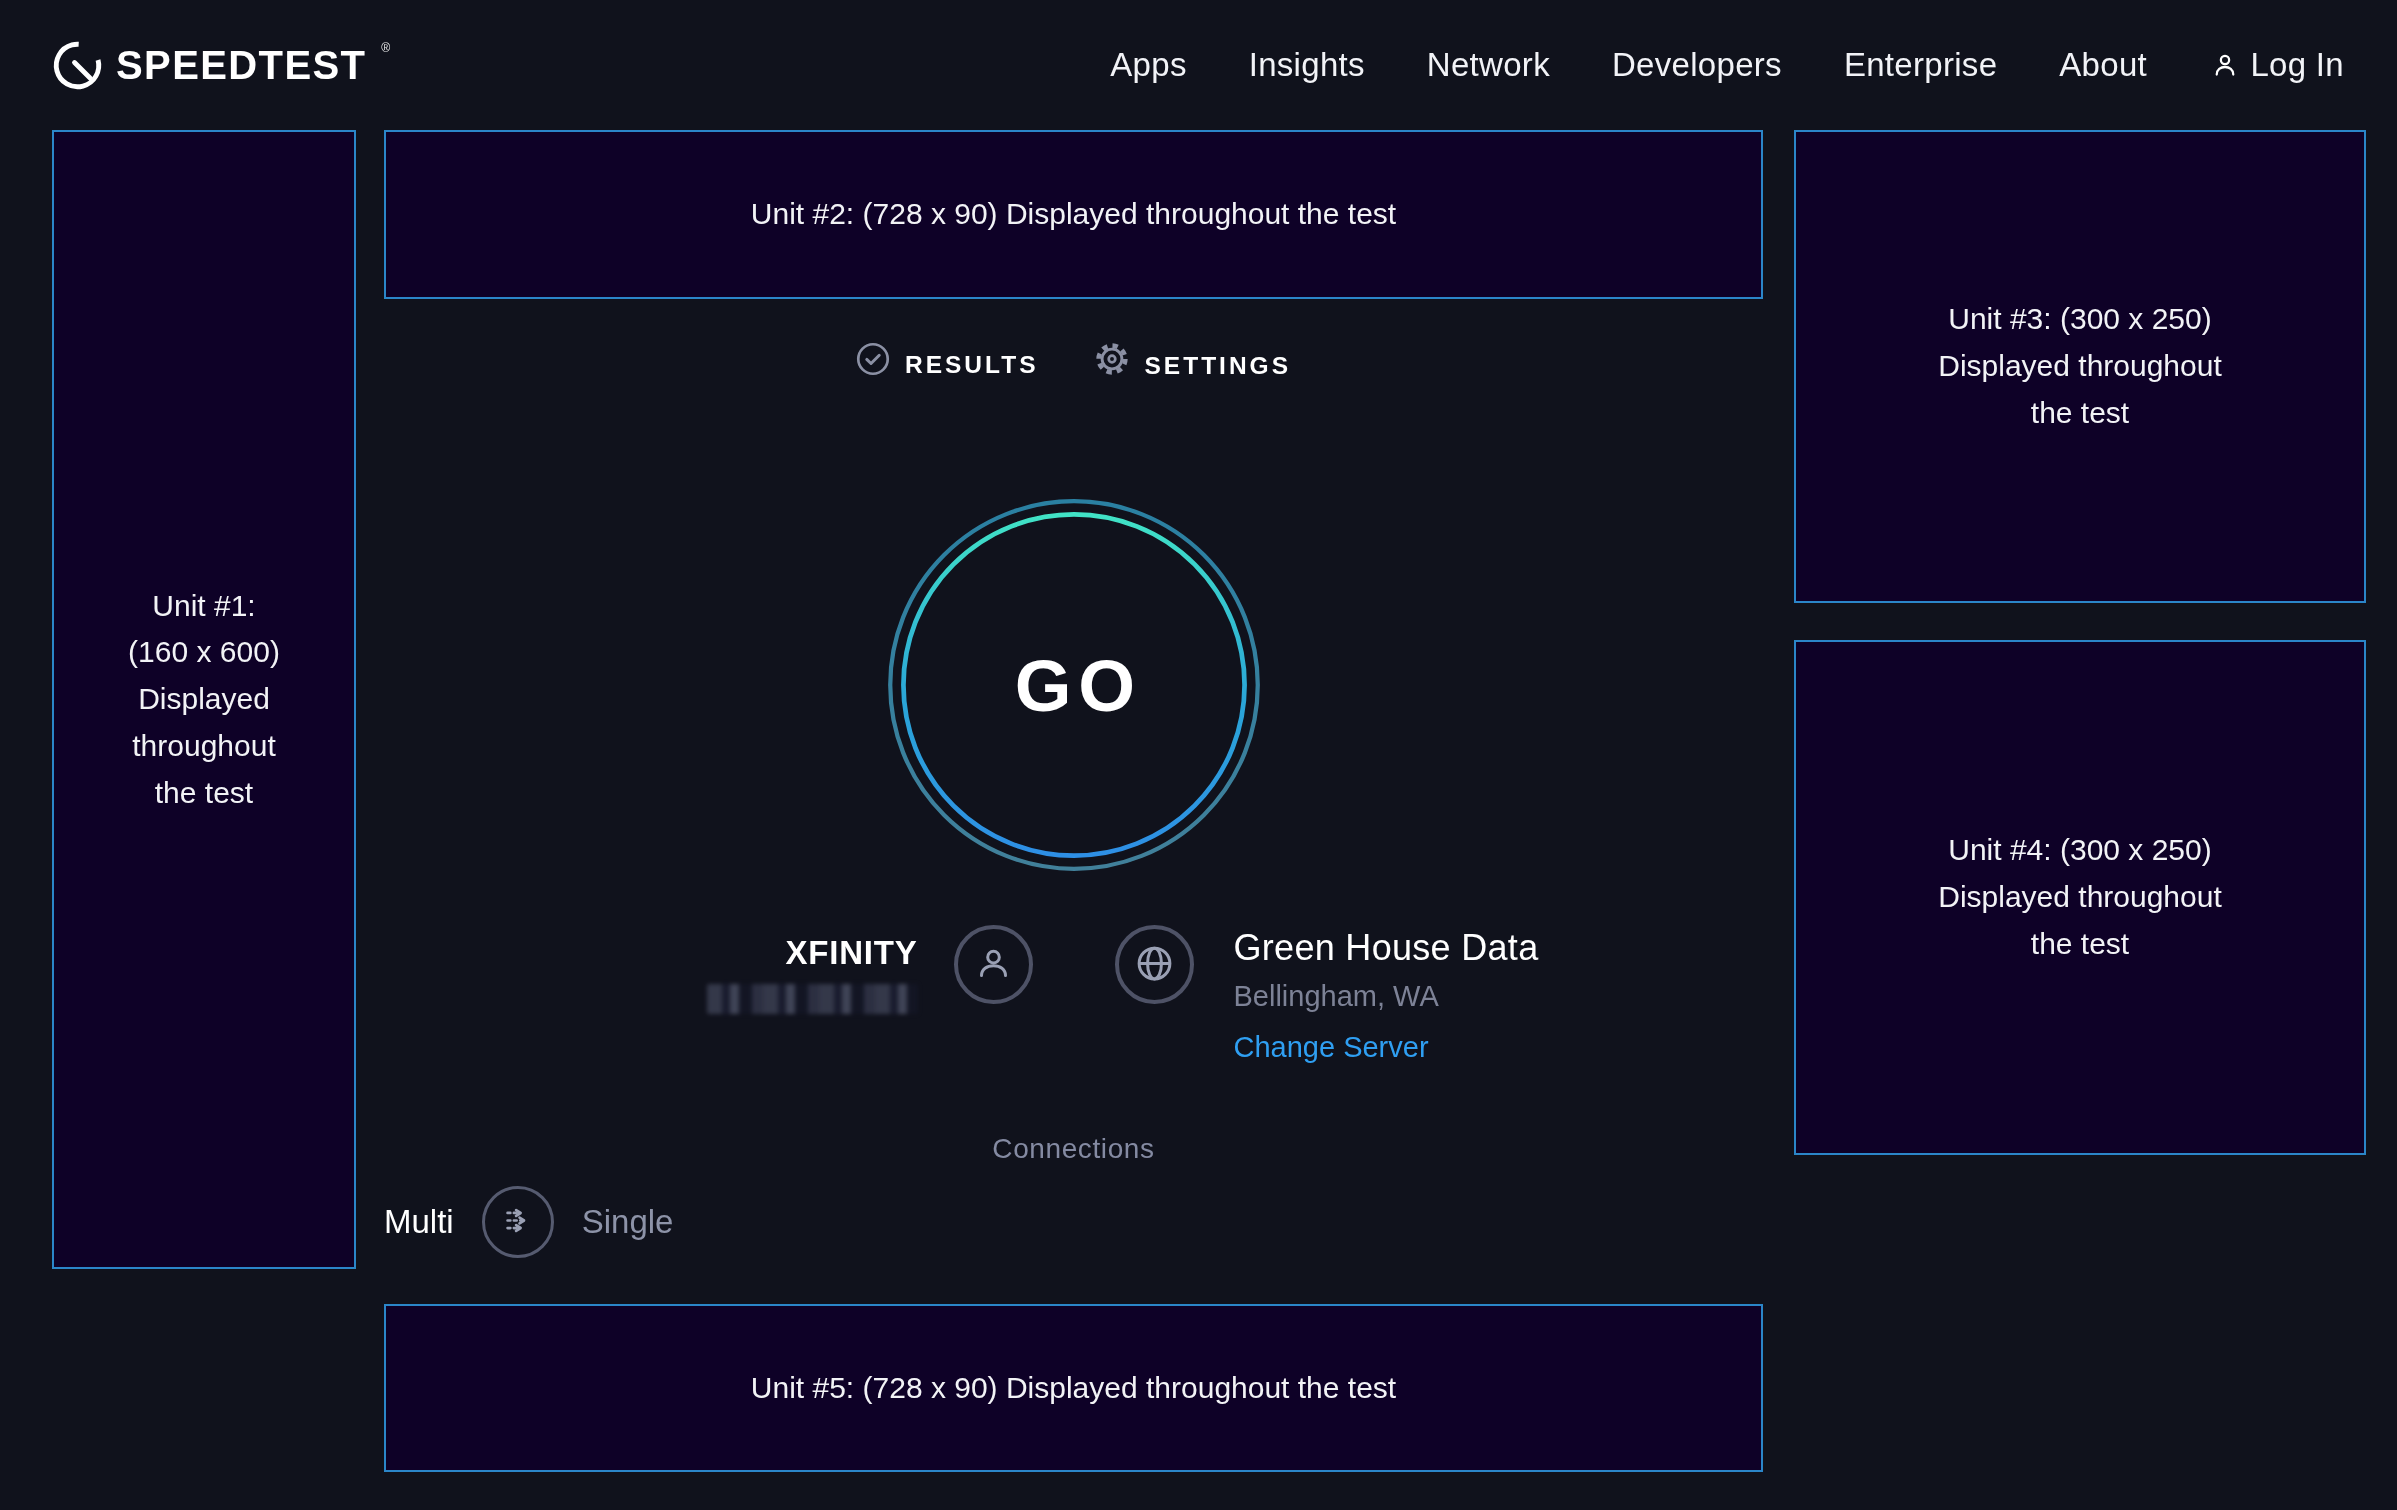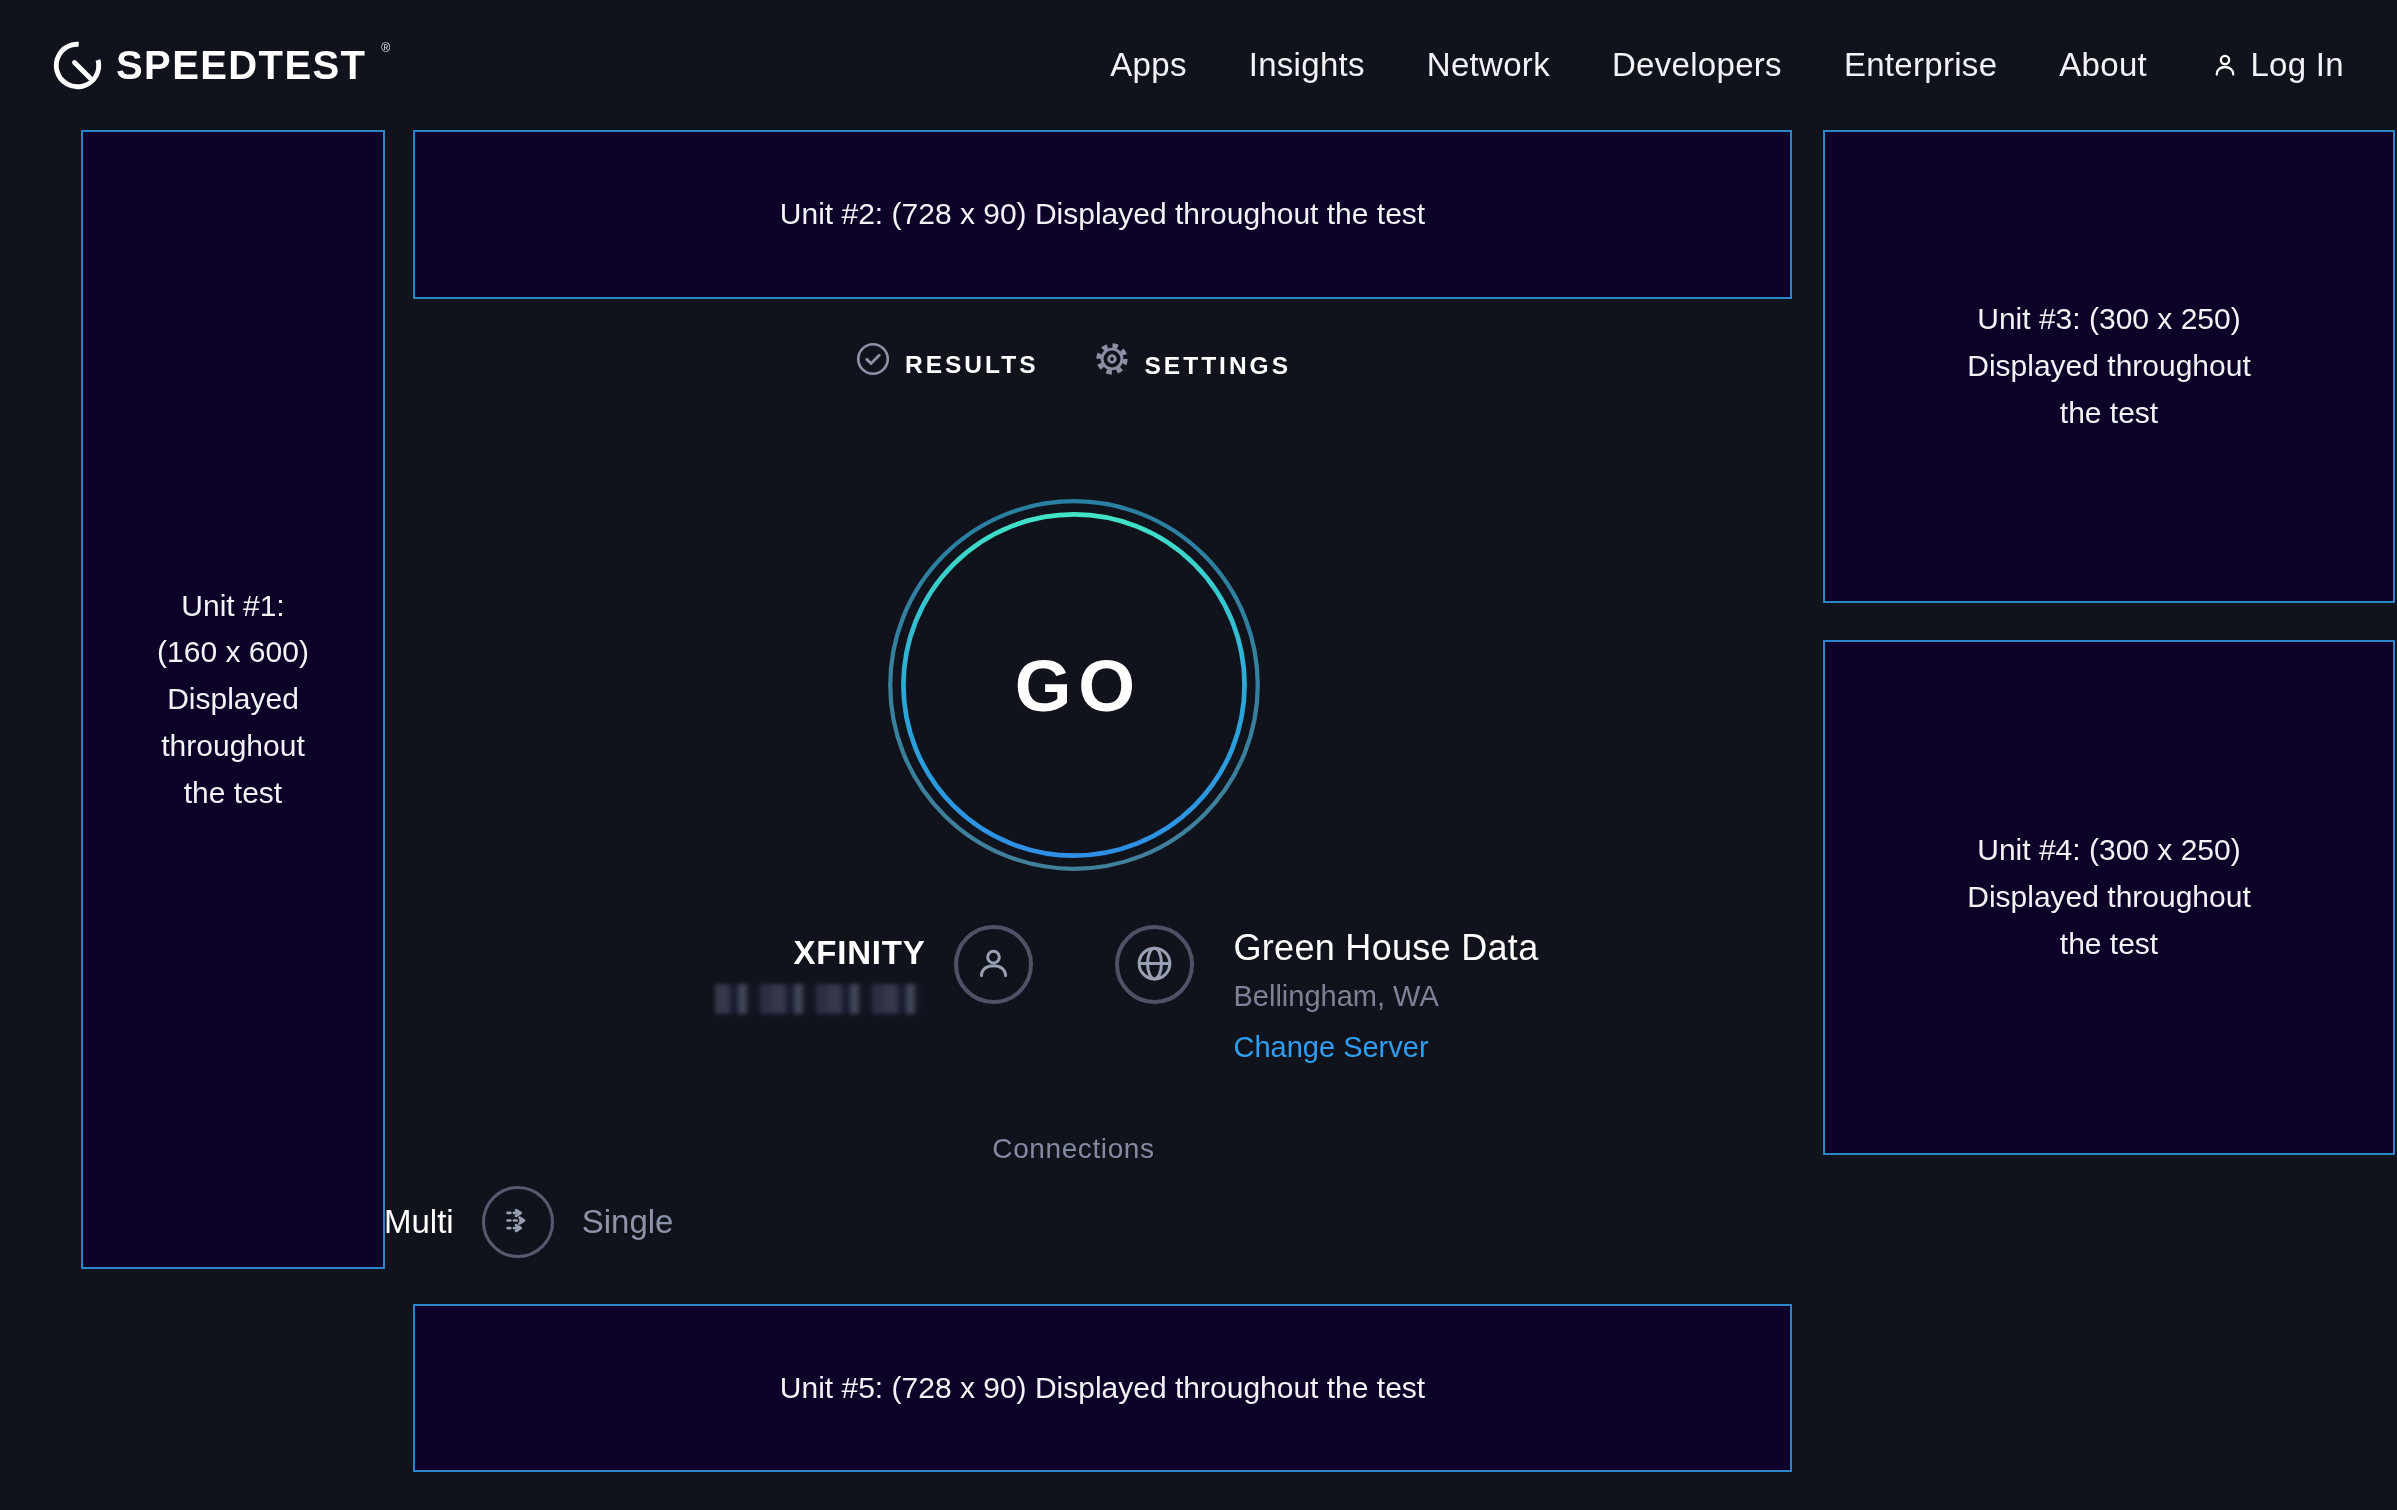--- a/index.html
+++ b/index.html
@@ -21,21 +21,21 @@
   .brand-text { font-size:40px; font-weight:700; letter-spacing:1.4px; line-height:53px; }
   .brand sup { font-size:12.2px; line-height:9.4px; margin-left:1.9px; position:relative; top:5.6px; opacity:.9; }
   .nav-links { display:flex; align-items:center; gap:62px; }
   .nav-link { font-size:33px; color:#f2f3f7; text-decoration:none; cursor:pointer; letter-spacing:0.3px; }
   .nav-login { display:flex; align-items:center; gap:9.4px; }
   .nav-login svg { display:block; }
   
   .ad {
     position:absolute; background:#0e0127; border:2.8px solid #2b86c9;
     display:flex; align-items:center; justify-content:center; text-align:center;
-    color:#f2f3f6; font-size:30px; line-height:1.56;margin-left:29px;
+    color:#f2f3f6; font-size:30px; line-height:1.56;
   }
   .ad span { white-space:pre-line; display:block; padding:0 9.4px; }
   .ad-1 { left:52px;   top:130px;  width:304px;  height:1139px; }
   .ad-2 { left:384px;  top:130px;  width:1379px; height:169px; }
   .ad-3 { left:1794px; top:130px;  width:572px;  height:473px; }
   .ad-4 { left:1794px; top:640px;  width:572px;  height:515px; }
   .ad-5 { left:384px;  top:1304px; width:1379px; height:168px; }
   
   .tabs-row {
     position:absolute; left:384px; top:341px; width:1379px;
@@ -52,21 +52,21 @@
   .go-label {
     position:absolute; inset:0; display:flex; align-items:center; justify-content:center;
     color:#fff; font-size:73px; font-weight:700; letter-spacing:6.6px; padding-left:8.5px;
     font-family:"Liberation Sans", sans-serif;
   }
   
   .hosts-row { position:absolute; left:384px; top:925px; width:1379px; display:flex; }
   .hosts-cell { width:50%; display:flex; }
   .cell-isp { justify-content:flex-end; padding-right:41px; }
   .cell-server { justify-content:flex-start; padding-left:41px; }
-  .isp-group { display:flex; align-items:flex-start; gap:28px; }
+  .isp-group { display:flex; align-items:flex-start; gap:36px; }
   .isp-text { display:flex; flex-direction:column; align-items:flex-end; margin-top:9.4px; }
   .isp-name { font-size:33px; font-weight:700; letter-spacing:0.8px; line-height:38px; }
   .ip-redacted {
     margin-top:11.3px; width:211px; height:30px; border-radius:1.9px;
     background:
       repeating-linear-gradient(90deg, #454a60 0 15px, #20233a 15px 22.6px, #555a72 22.6px 32px, #171a2c 32px 45px, #3a3e55 45px 56px),
       #20233a;
     background-blend-mode:normal;
     filter: blur(2.1px) brightness(.85);
     opacity:.85;

